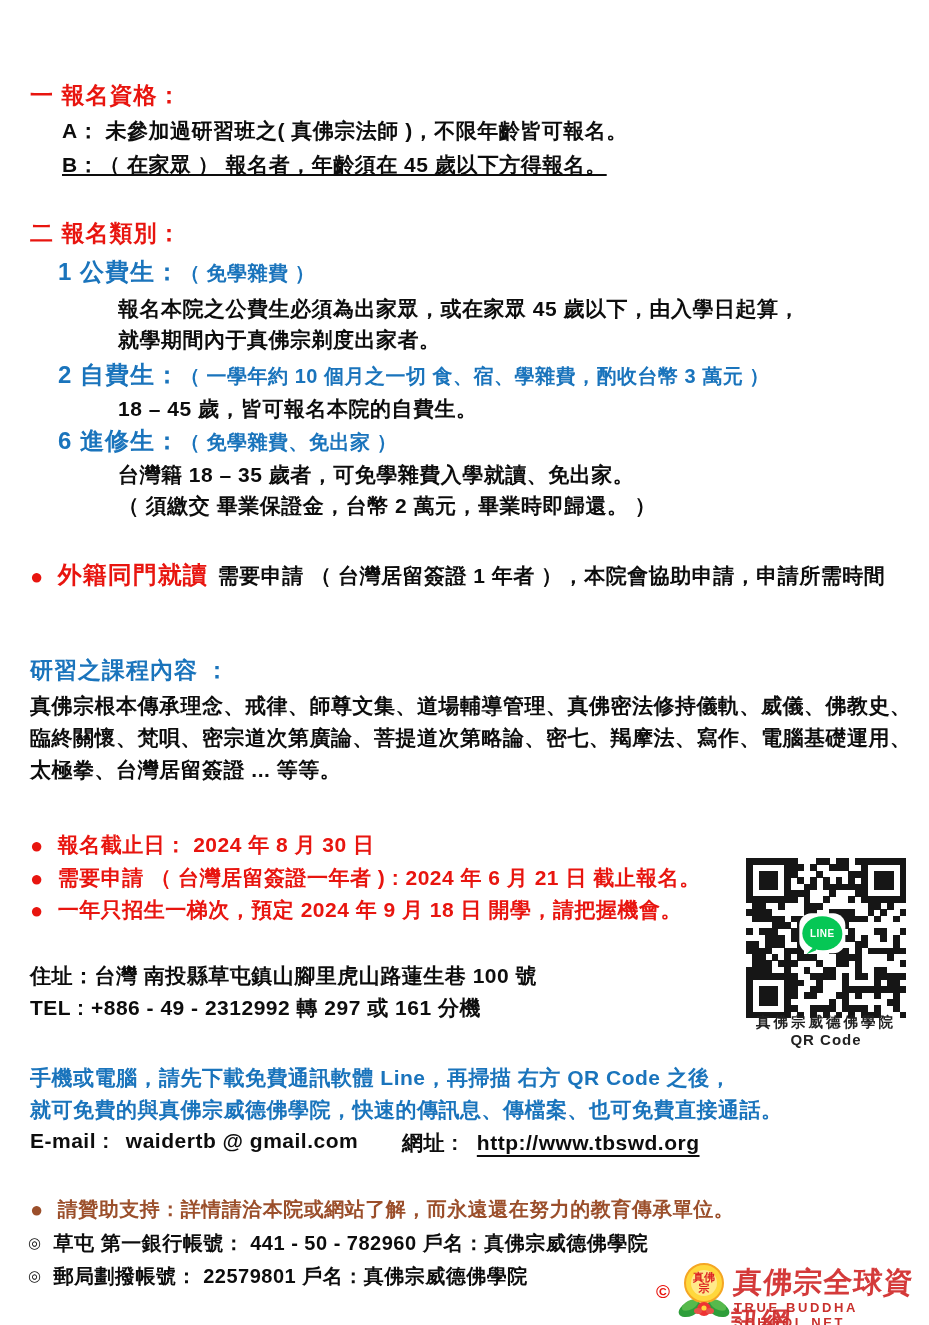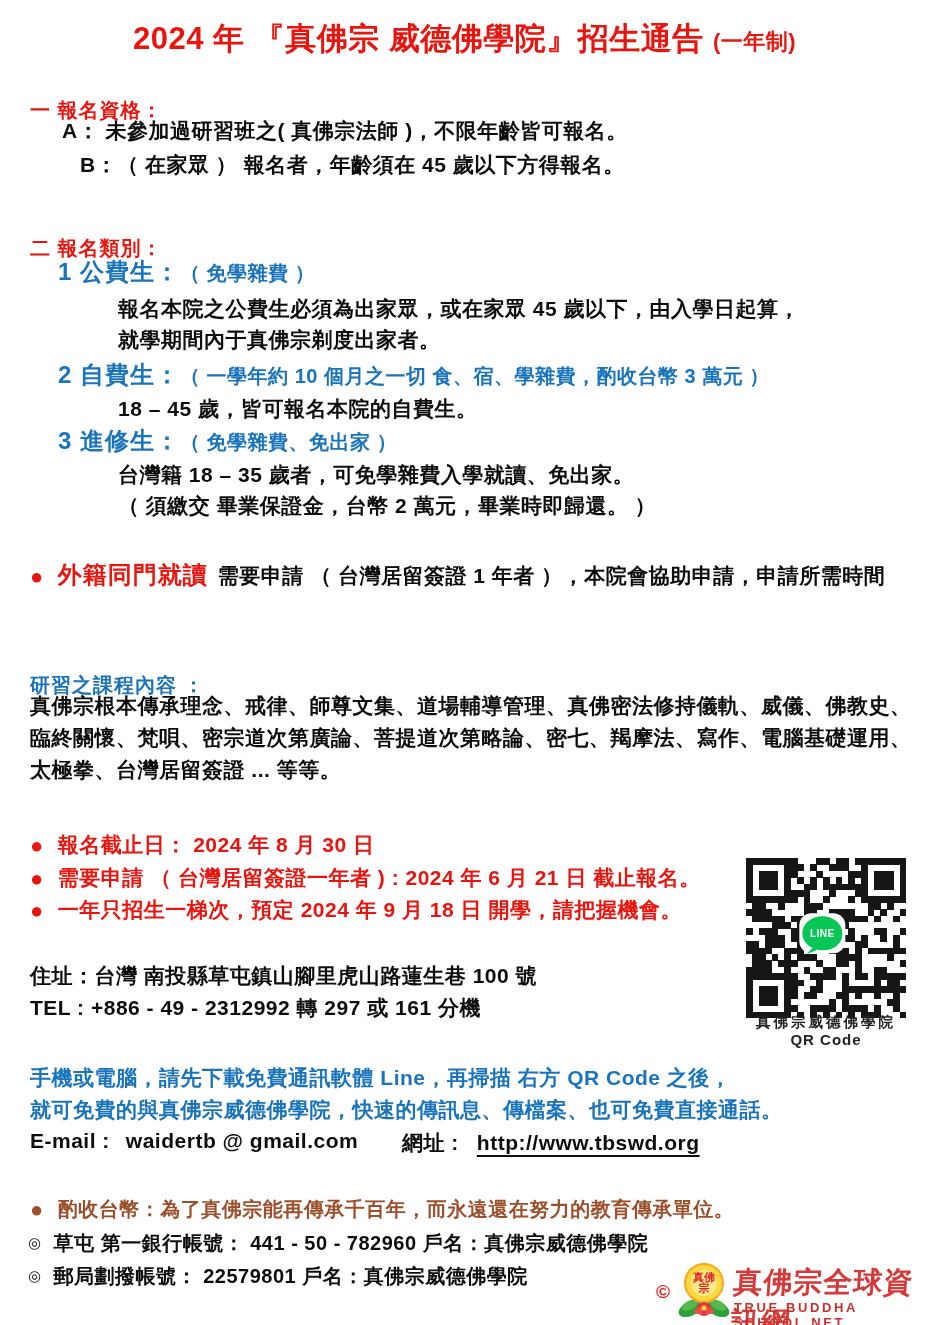--- a/index.html
+++ b/index.html
@@ -7,21 +7,21 @@
         font-family:"Liberation Sans","DejaVu Sans",sans-serif;font-weight:bold;color:#0d0d0d;}
   .line{position:absolute;white-space:nowrap;letter-spacing:0.5px;}
   .red{color:#e8150f;}
   .blue{color:#1a74bc;}
   .brown{color:#9b4f2b;}
   .black{color:#0d0d0d;}
 
   .title-row{top:18px;left:0;width:929px;text-align:center;font-size:31px;}
   .title-note{font-size:22px;}
 
-  .sec-heading{font-size:20px;letter-spacing:1px;margin-top:17px;}
+  .sec-heading{font-size:23px;letter-spacing:1px;}
   .sub-label{font-size:24px;letter-spacing:1px;}
   .sub-note{font-size:20px;}
   .body-text{font-size:21px;}
   .bullet-dot{display:inline-block;font-size:22px;line-height:22px;margin-right:14px;transform:translateY(1px);}
   .big-label{font-size:24px;margin-right:10px;letter-spacing:1px;}
   .ring{font-size:15px;margin-right:12px;transform:translateY(-2px);display:inline-block;}
   .small-text{font-size:20px;}
 
   .flexrow{display:flex;align-items:baseline;}
 
@@ -48,45 +48,42 @@
   #footer-emblem{position:absolute;left:30px;top:4px;}
   #footer-name{position:absolute;left:84px;top:8px;color:#d43a3a;font-size:29px;letter-spacing:1px;
       font-family:"Liberation Serif","DejaVu Serif",serif;transform:skewX(-4deg);}
   #footer-name-en{position:absolute;left:86px;top:45px;color:#c9302c;font-size:13px;letter-spacing:2.6px;}
 </style>
 </head>
 <body>
 
 <div id="page">
 
-  <div class="line title-row red">
-    <span>2024 年 『真佛宗 威德佛學院』招生通告 </span><span class="title-note">(一年制)</span>
-  </div>
 
   <div class="line sec-heading red" style="left:30px;top:80px;">一  報名資格：</div>
   <div class="line body-text black" style="left:62px;top:117px;">A：  未參加過研習班之( 真佛宗法師 )，不限年齡皆可報名。</div>
-  <div class="line body-text black" style="left:80px;top:151px;">B：（ 在家眾 ） 報名者，年齡須在 45 歲以下方得報名。</div>
+  <div class="line body-text black" style="left:62px;top:151px;text-decoration:underline;">B：（ 在家眾 ） 報名者，年齡須在 45 歲以下方得報名。</div>
 
   <div class="line sec-heading red" style="left:30px;top:218px;">二  報名類別：</div>
 
   <div class="line flexrow blue" style="left:58px;top:256px;">
     <span class="sub-label">1  公費生：</span>
     <span class="sub-note">（ 免學雜費 ）</span>
   </div>
   <div class="line body-text black" style="left:118px;top:295px;">報名本院之公費生必須為出家眾，或在家眾 45 歲以下，由入學日起算，</div>
   <div class="line body-text black" style="left:118px;top:326px;">就學期間內于真佛宗剃度出家者。</div>
 
   <div class="line flexrow blue" style="left:58px;top:359px;">
     <span class="sub-label">2  自費生：</span>
     <span class="sub-note">（ 一學年約 10 個月之一切 食、宿、學雜費，酌收台幣 3 萬元 ）</span>
   </div>
   <div class="line body-text black" style="left:118px;top:395px;">18 – 45 歲，皆可報名本院的自費生。</div>
 
   <div class="line flexrow blue" style="left:58px;top:425px;">
-    <span class="sub-label">3  進修生：</span>
+    <span class="sub-label">6  進修生：</span>
     <span class="sub-note">（ 免學雜費、免出家 ）</span>
   </div>
   <div class="line body-text black" style="left:118px;top:461px;">台灣籍 18 – 35 歲者，可免學雜費入學就讀、免出家。</div>
   <div class="line body-text black" style="left:118px;top:492px;">（ 須繳交 畢業保證金，台幣 2 萬元，畢業時即歸還。 ）</div>
 
   <div class="line flexrow" style="left:30px;top:559px;">
     <span class="bullet-dot red">●</span>
     <span class="big-label red">外籍同門就讀</span>
     <span class="body-text black">需要申請 （ 台灣居留簽證 1 年者 ），本院會協助申請，申請所需時間</span>
   </div>
@@ -472,21 +469,21 @@
     <span class="body-text">E-mail :</span>
     <span class="body-text" style="margin-left:16px;">waidertb @ gmail.com</span>
   </div>
   <div class="line flexrow black" style="left:402px;top:1129px;">
     <span class="body-text">網址 :</span>
     <span class="body-text url" style="margin-left:18px;">http://www.tbswd.org</span>
   </div>
 
   <div class="line flexrow brown" style="left:30px;top:1196px;">
     <span class="bullet-dot brown">●</span>
-    <span class="small-text">酌收台幣：為了真佛宗能再傳承千百年，而永遠還在努力的教育傳承單位。</span>
+    <span class="small-text">請贊助支持：詳情請洽本院或網站了解，而永遠還在努力的教育傳承單位。</span>
   </div>
   <div class="line flexrow black" style="left:28px;top:1230px;">
     <span class="ring">◎</span>
     <span class="small-text">草屯 第一銀行帳號：  441 - 50 - 782960    戶名：真佛宗威德佛學院</span>
   </div>
   <div class="line flexrow black" style="left:28px;top:1263px;">
     <span class="ring">◎</span>
     <span class="small-text">郵局劃撥帳號：  22579801      戶名：真佛宗威德佛學院</span>
   </div>
 

